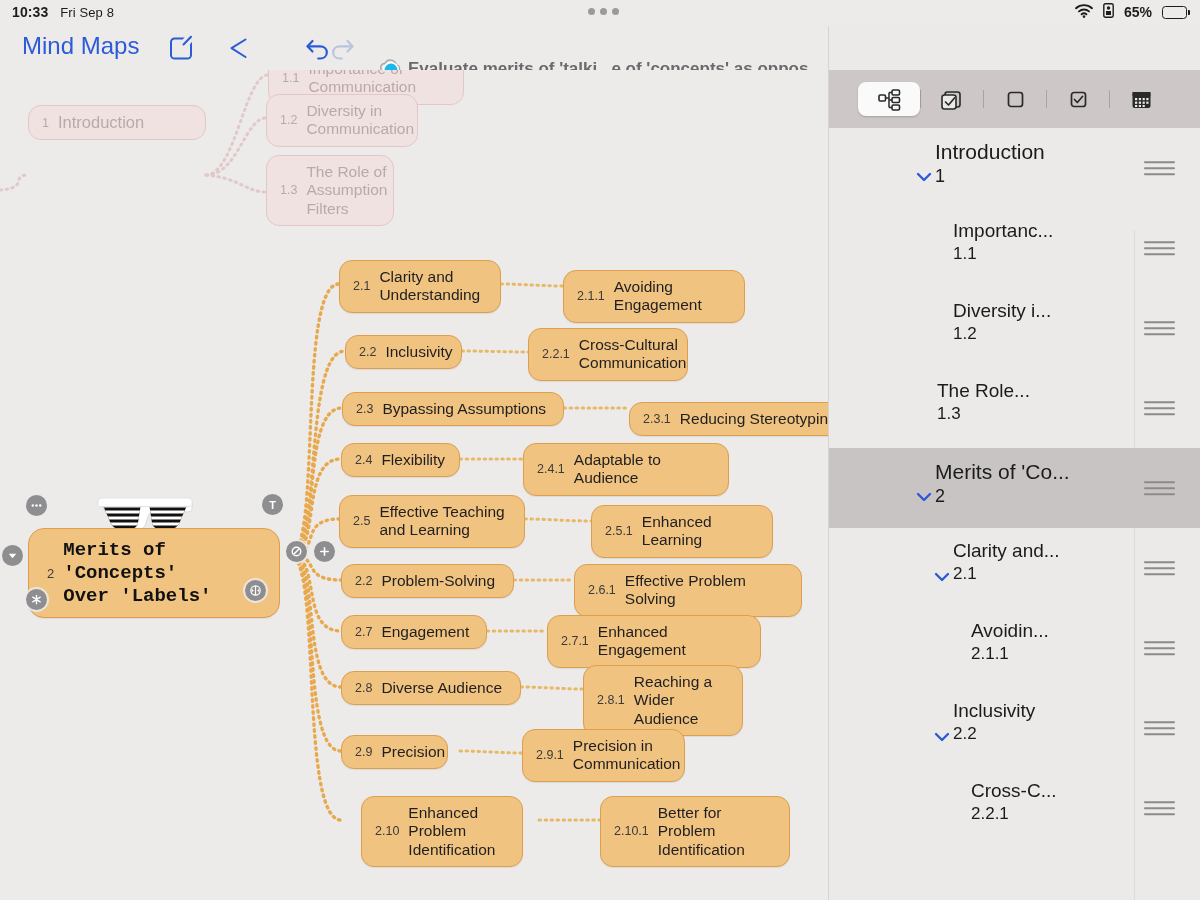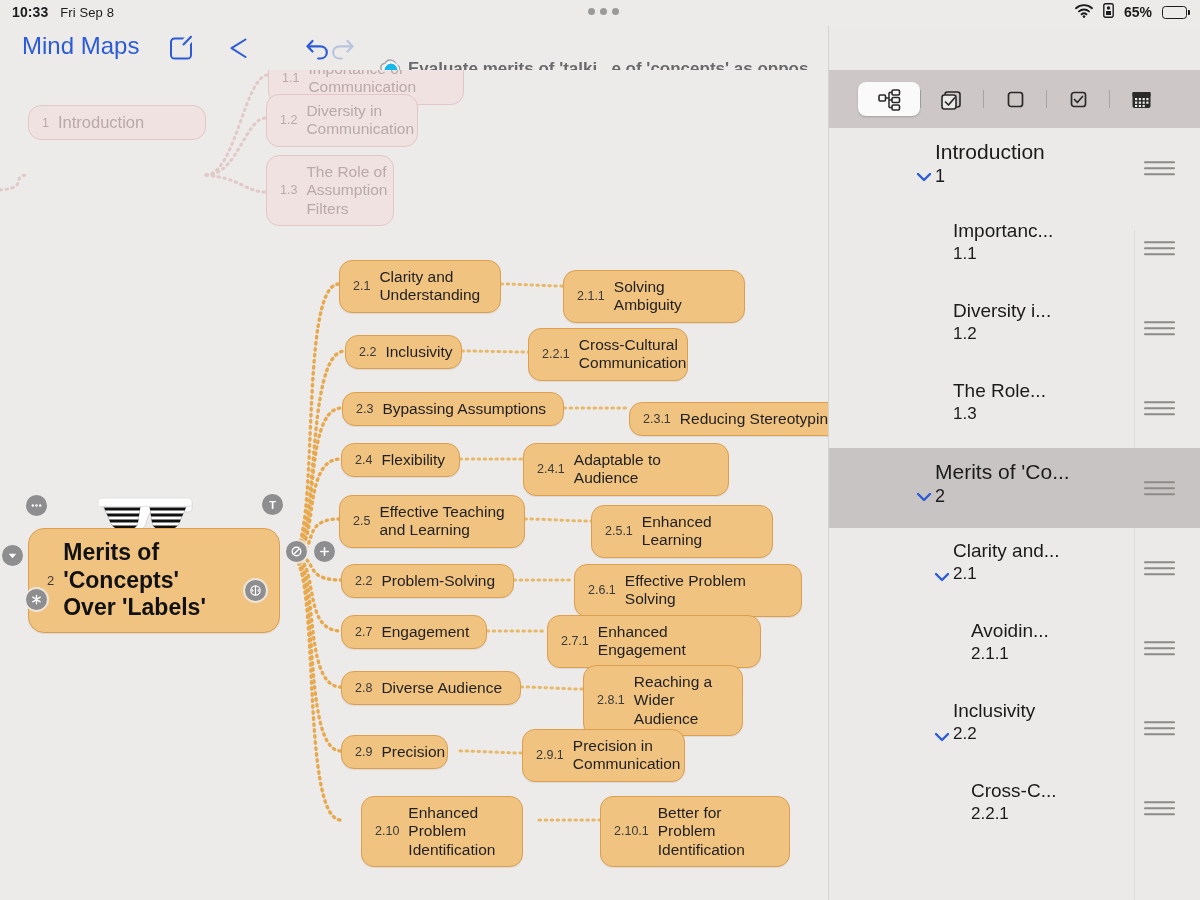--- a/index.html
+++ b/index.html
@@ -44,21 +44,21 @@
           padding:7px 13px; color:#262626; box-shadow:0 1px 1px rgba(0,0,0,.07); cursor:pointer; }
   .node .num { font-size:12.5px; color:#3b3b3b; flex:0 0 auto; }
   .node .txt { font-size:15.5px; line-height:1.18; color:#1f1f1f; }
   .node.lg .txt { font-size:16.5px; }
 
   .node.faded { background:#f1e2e2; border-color:#e3c7c7; box-shadow:none; }
   .node.faded .txt, .node.faded .num { color:#b9a9a9; }
 
   .node.root { background:#f1c381; border:1.6px solid #dd9f4e; border-radius:16px;
                padding:10px 18px; }
-  .node.root .txt { font-size:23px; font-weight:700; line-height:1.2; color:#111; }
+  .node.root .txt { font-size:19px; font-weight:700; line-height:1.2; color:#111;font-family:Liberation Mono, monospace; }
   .node.root .num { font-size:13px; }
 
   
   .handle { position:absolute; width:21px; height:21px; border-radius:50%;
             background:#8e8e90; color:#fff; display:flex; align-items:center; justify-content:center;
             font-size:11px; font-weight:700; cursor:pointer; box-shadow:0 0 0 2px rgba(236,235,233,.85); }
   .handle svg { width:13px; height:13px; display:block; fill:none; stroke:#fff; stroke-width:1.8; }
 
   
   .shades { position:absolute; left:95px; top:427px; width:100px; height:47px; }
@@ -294,21 +294,21 @@
       </svg>
     </div>
 
     <div id="branch-layer">
         <div class="node " style="left: 339px; top: 190px; width: 162px;">
           <span class="num">2.1</span>
           <span class="txt">Clarity and<br>Understanding</span>
         </div>
         <div class="node " style="left: 563px; top: 200px; width: 182px;">
           <span class="num">2.1.1</span>
-          <span class="txt">Solving Ambiguity</span>
+          <span class="txt">Avoiding Engagement</span>
         </div>
         <div class="node " style="left: 345px; top: 265px; width: 117px;">
           <span class="num">2.2</span>
           <span class="txt">Inclusivity</span>
         </div>
         <div class="node " style="left: 528px; top: 258px; width: 160px;">
           <span class="num">2.2.1</span>
           <span class="txt">Cross-Cultural<br>Communication</span>
         </div>
         <div class="node " style="left: 342px; top: 322px; width: 222px;">
@@ -513,21 +513,21 @@
               <div class="row-title">Diversity i...</div>
               <div class="row-num">1.2</div>
             </div>
             <div class="drag">
               <i></i>
               <i></i>
               <i></i>
             </div>
           </div>
           <div class="row row-sub">
-            <div class="row-text" style="left: 124px; top: 12px;">
+            <div class="row-text" style="left: 108px; top: 12px;">
               <div class="row-title">The Role...</div>
               <div class="row-num">1.3</div>
             </div>
             <div class="drag">
               <i></i>
               <i></i>
               <i></i>
             </div>
           </div>
           <div class="row sel">

